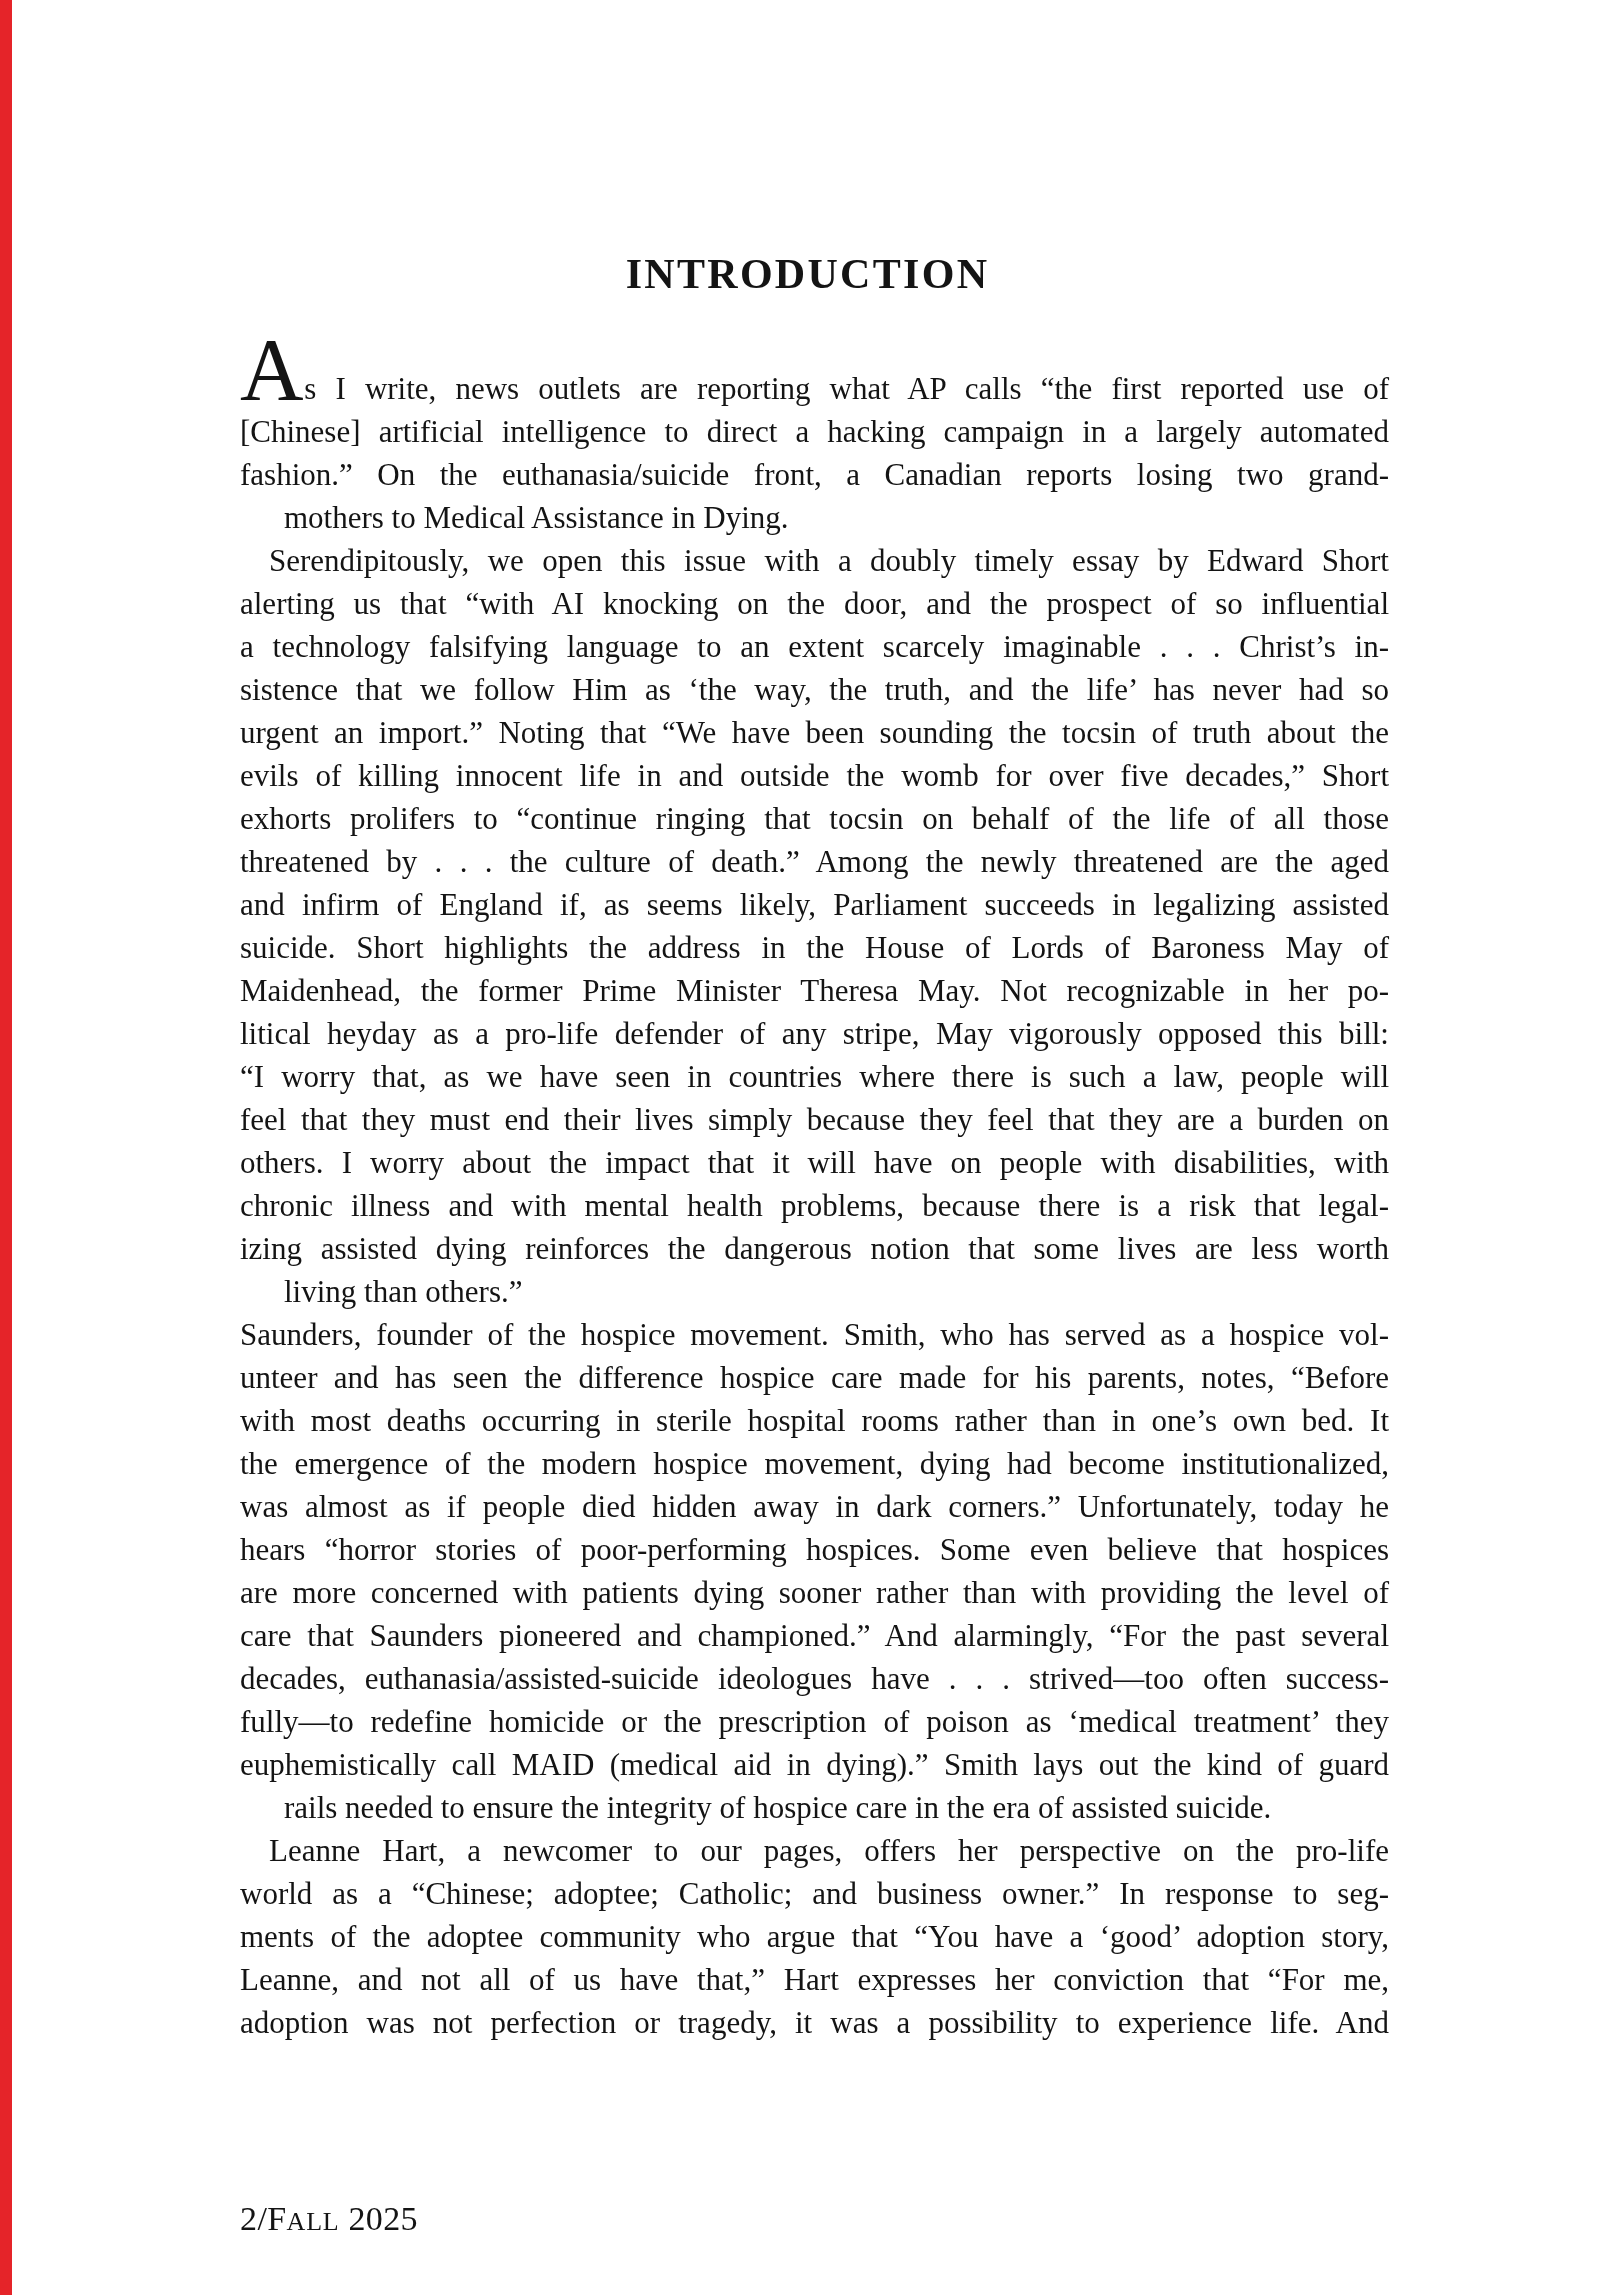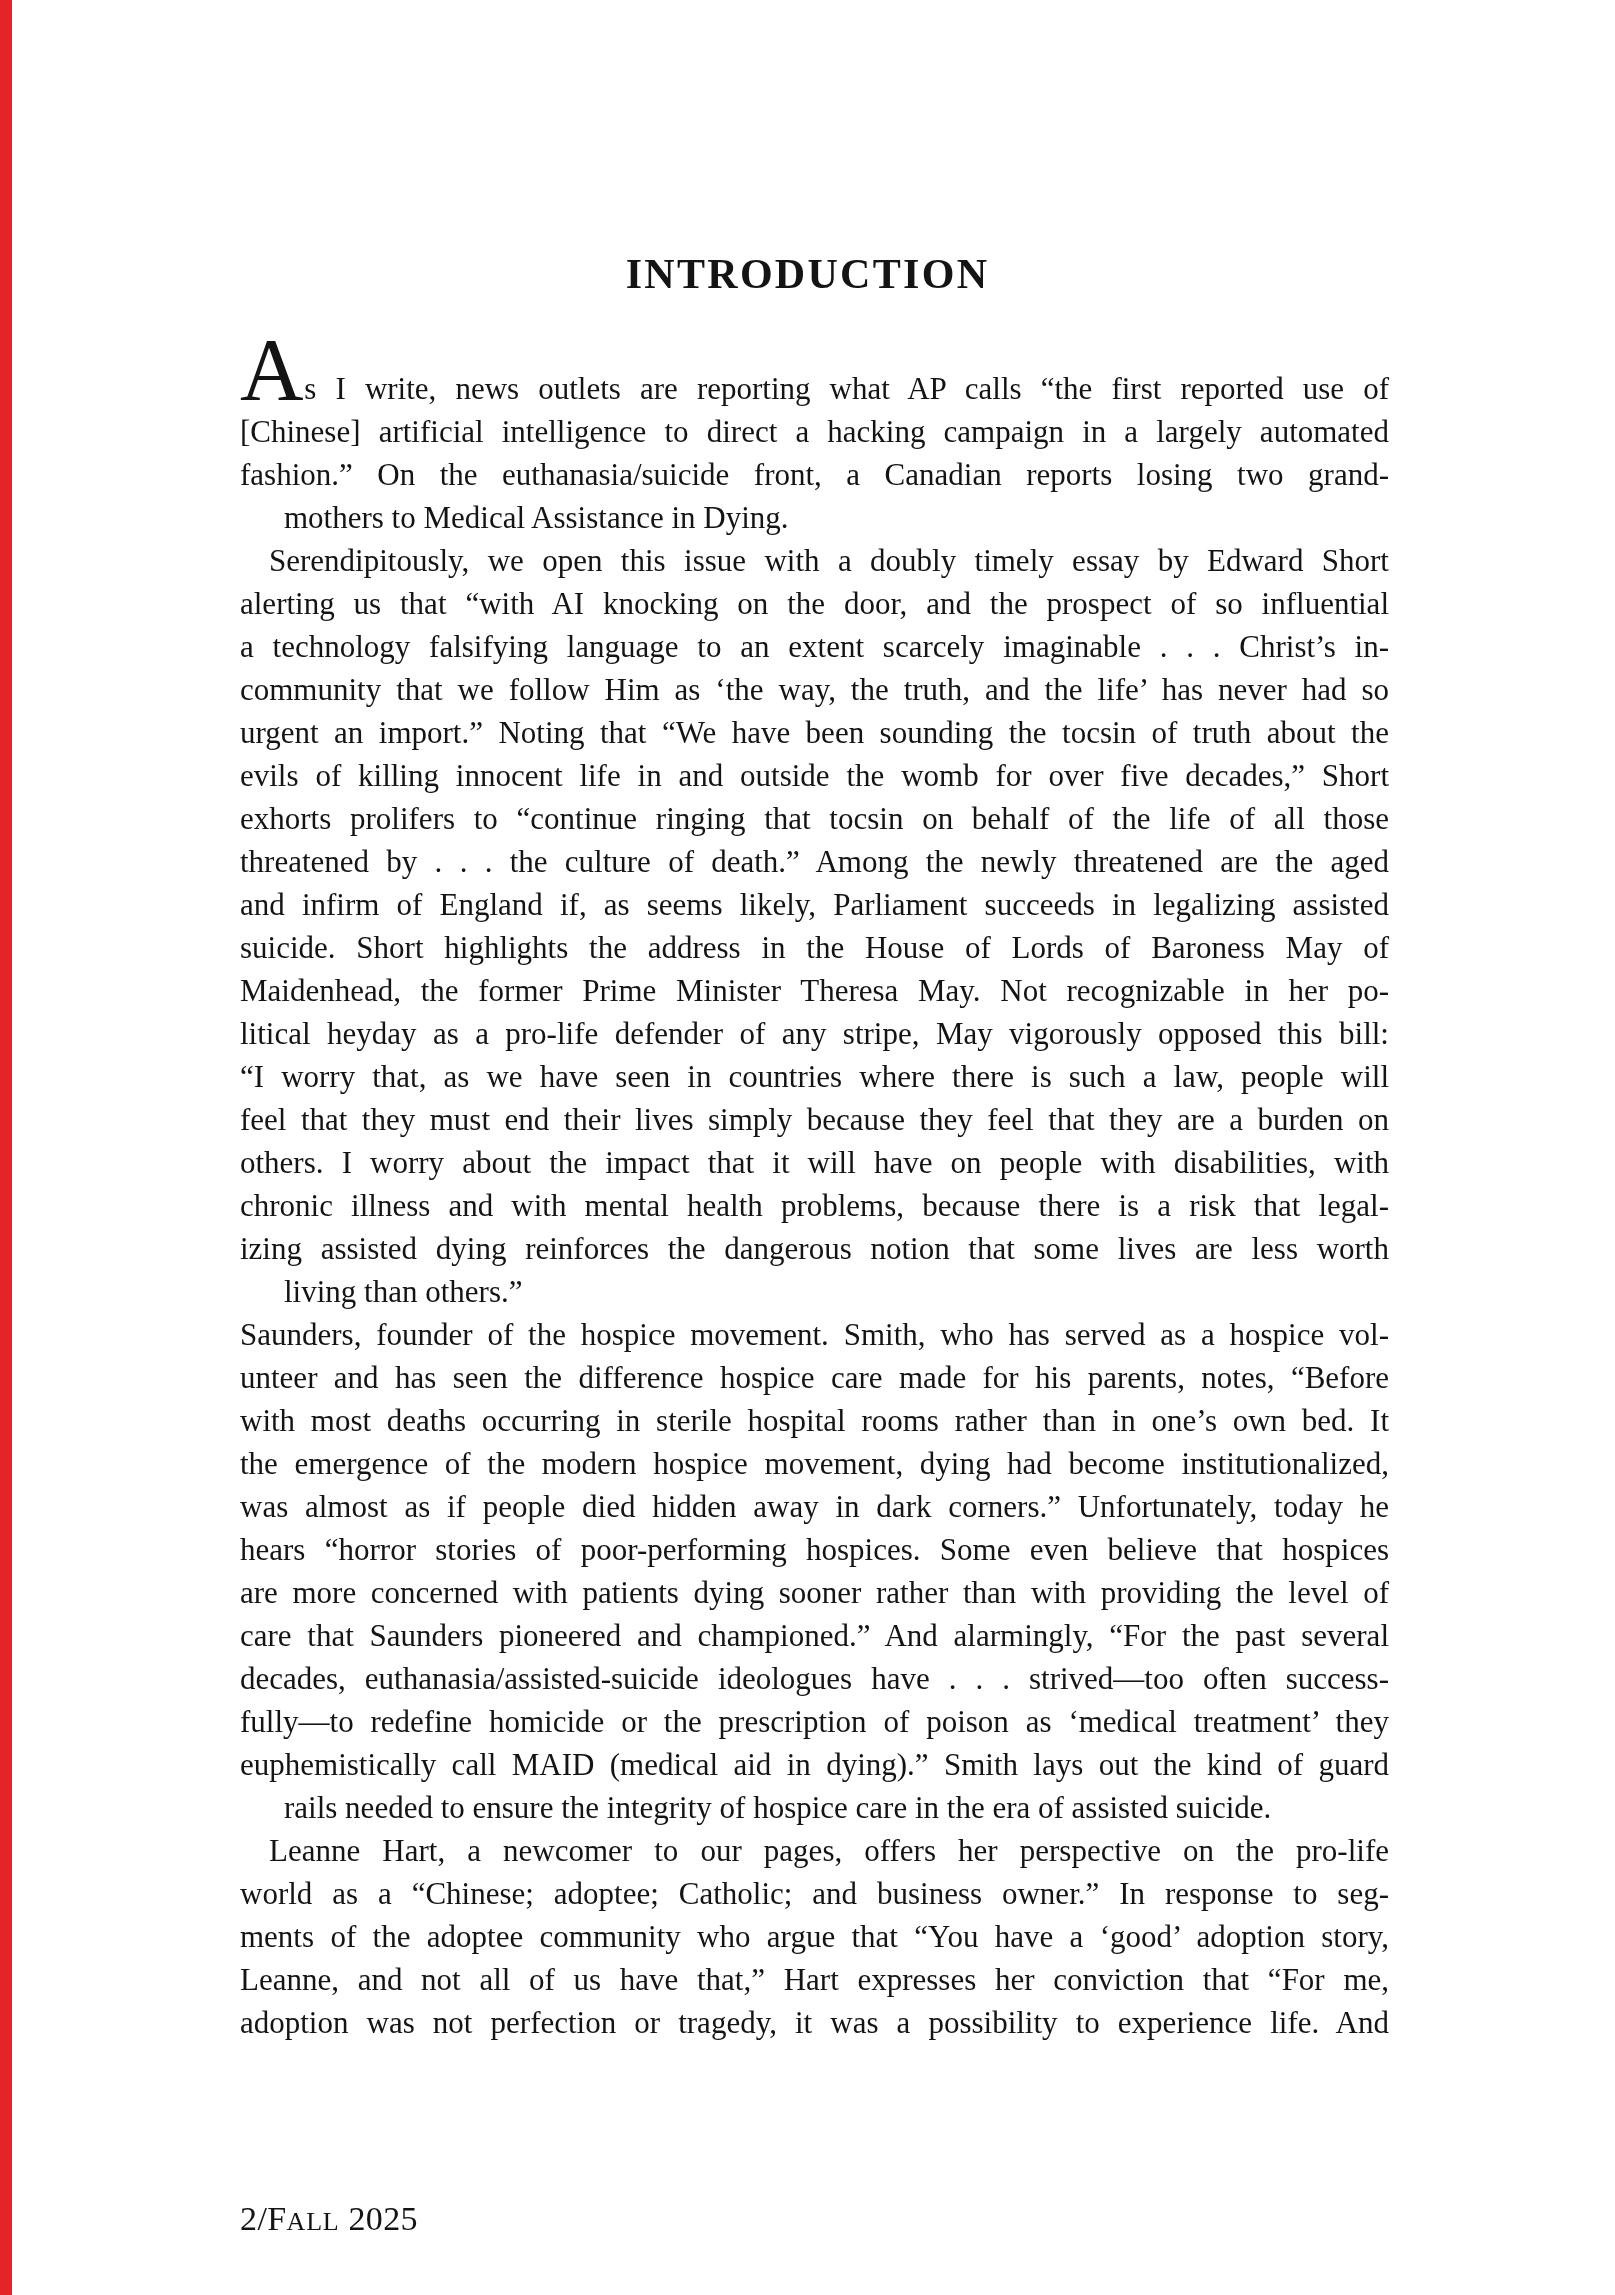--- a/index.html
+++ b/index.html
@@ -67,21 +67,21 @@
       <div class="ln"><span class="initial-cap">A</span><span>s I write, news outlets are reporting what AP calls “the first reported use of</span></div>
       <div class="ln">[Chinese] artificial intelligence to direct a hacking campaign in a largely automated</div>
       <div class="ln">fashion.” On the euthanasia/suicide front, a Canadian reports losing two grand-</div>
       <div class="ln end">mothers to Medical Assistance in Dying.</div>
     </div>
 
     <div>
       <div class="ln ind">Serendipitously, we open this issue with a doubly timely essay by Edward Short</div>
       <div class="ln">alerting us that “with AI knocking on the door, and the prospect of so influential</div>
       <div class="ln">a technology falsifying language to an extent scarcely imaginable . . . Christ’s in-</div>
-      <div class="ln">community that we follow Him as ‘the way, the truth, and the life’ has never had so</div>
+      <div class="ln">sistence that we follow Him as ‘the way, the truth, and the life’ has never had so</div>
       <div class="ln">urgent an import.” Noting that “We have been sounding the tocsin of truth about the</div>
       <div class="ln">evils of killing innocent life in and outside the womb for over five decades,” Short</div>
       <div class="ln">exhorts prolifers to “continue ringing that tocsin on behalf of the life of all those</div>
       <div class="ln">threatened by . . . the culture of death.” Among the newly threatened are the aged</div>
       <div class="ln">and infirm of England if, as seems likely, Parliament succeeds in legalizing assisted</div>
       <div class="ln">suicide. Short highlights the address in the House of Lords of Baroness May of</div>
       <div class="ln">Maidenhead, the former Prime Minister Theresa May. Not recognizable in her po-</div>
       <div class="ln">litical heyday as a pro-life defender of any stripe, May vigorously opposed this bill:</div>
       <div class="ln">“I worry that, as we have seen in countries where there is such a law, people will</div>
       <div class="ln">feel that they must end their lives simply because they feel that they are a burden on</div>

